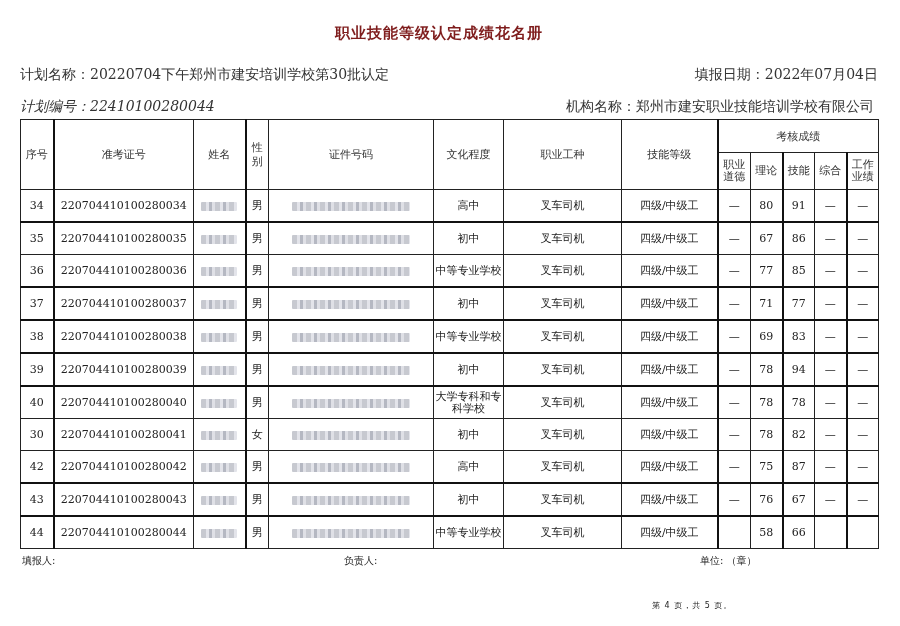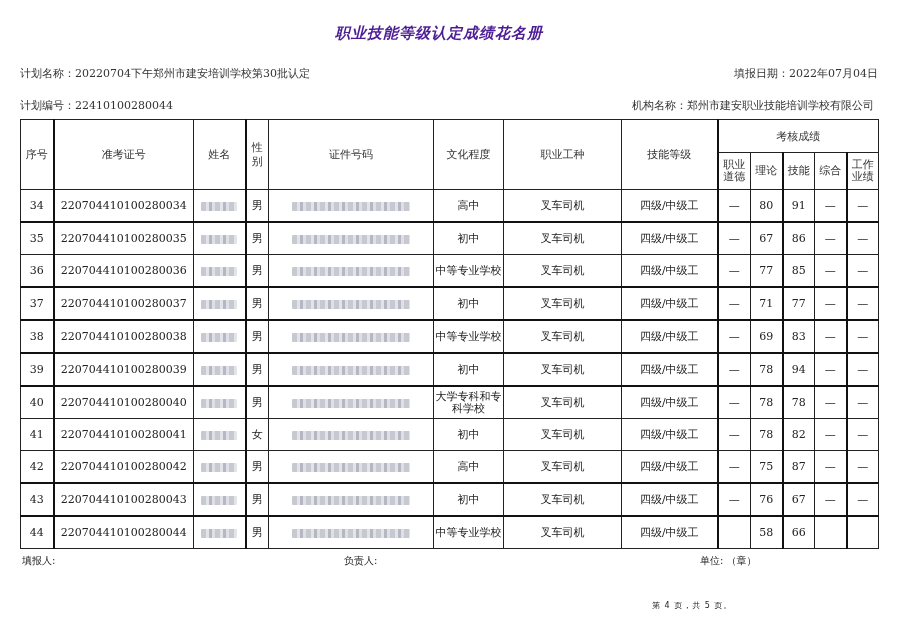--- a/index.html
+++ b/index.html
@@ -4,27 +4,27 @@
 <style>
   html, body { margin: 0; padding: 0; background: #ffffff; }
   body {
     width: 900px; height: 626px; position: relative; overflow: hidden;
     font-family: "DejaVu Serif", "Liberation Serif", serif;
     color: #1a1a1a;
   }
   .title {
     position: absolute; left: 0; top: 24px; width: 878px;
     text-align: center; font-family: "DejaVu Sans", "Liberation Sans", sans-serif;
-    font-size: 15px; font-weight: bold; letter-spacing: 1px; color: #4c1d95; font-style: italic;
-  }
-  .meta { position: absolute; font-size: 11px; color: #333; white-space: nowrap; }
+    font-size: 15px; font-weight: bold; letter-spacing: 1px; color: #7f1d1d;
+  }
+  .meta { position: absolute; font-size: 14px; color: #333; white-space: nowrap; }
   .meta .lbl { font-family: "DejaVu Sans", "Liberation Sans", sans-serif; }
   .plan-name { left: 20px; top: 66px; }
   .fill-date { right: 22px; top: 66px; }
-  .plan-no { left: 20px; top: 98px; }
+  .plan-no { left: 20px; top: 98px; font-style: italic; }
   .org-name { right: 26px; top: 98px; }
 
   table.roster {
     position: absolute; left: 20px; top: 119px;
     border-collapse: collapse; table-layout: fixed;
     width: 858px;
     font-size: 11px;
   }
   table.roster td, table.roster th {
     border: 1px solid #222; padding: 0; text-align: center; vertical-align: middle;
@@ -230,21 +230,21 @@
     <td class="cn">叉车司机</td>
     <td class="cn">四级/中级工</td>
     <td class="dash thick-l">—</td>
     <td class="num">78</td>
     <td class="num thick-l">78</td>
     <td class="dash">—</td>
     <td class="dash thick-l">—</td>
   </tr>
 
   <tr class="data">
-    <td class="num">41</td>
+    <td class="num">30</td>
     <td class="num thick-l">220704410100280041</td>
     <td><span class="blur name"></span></td>
     <td class="cn thick-l">女</td>
     <td><span class="blur id"></span></td>
     <td class="cn">
           <span class="edu-wrap">初中</span>
         </td>
     <td class="cn">叉车司机</td>
     <td class="cn">四级/中级工</td>
     <td class="dash thick-l">—</td>

